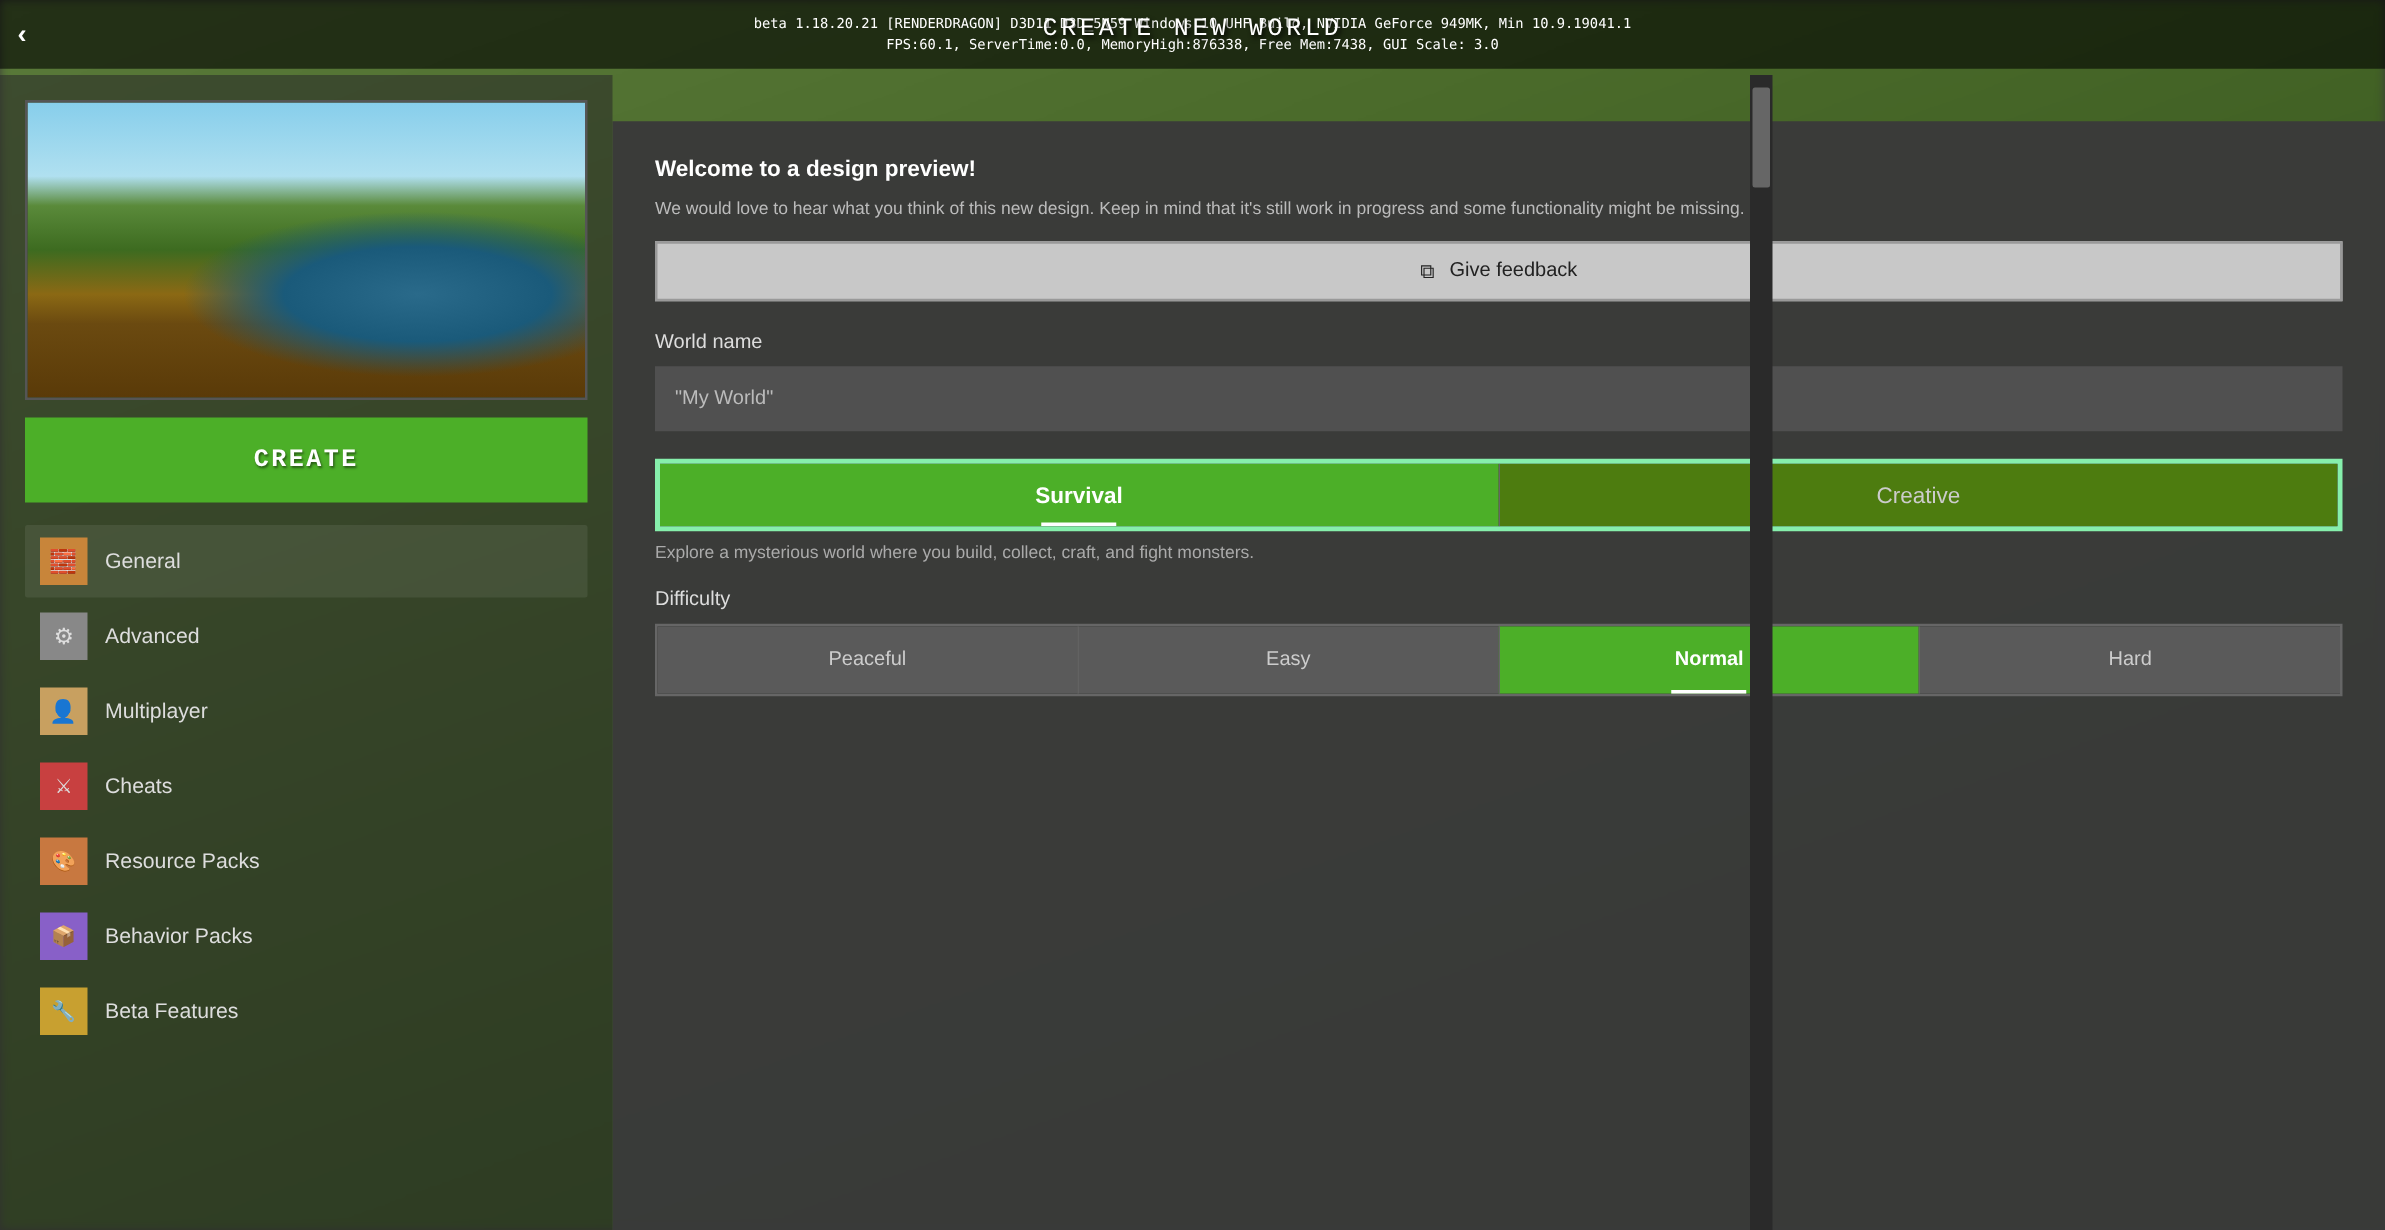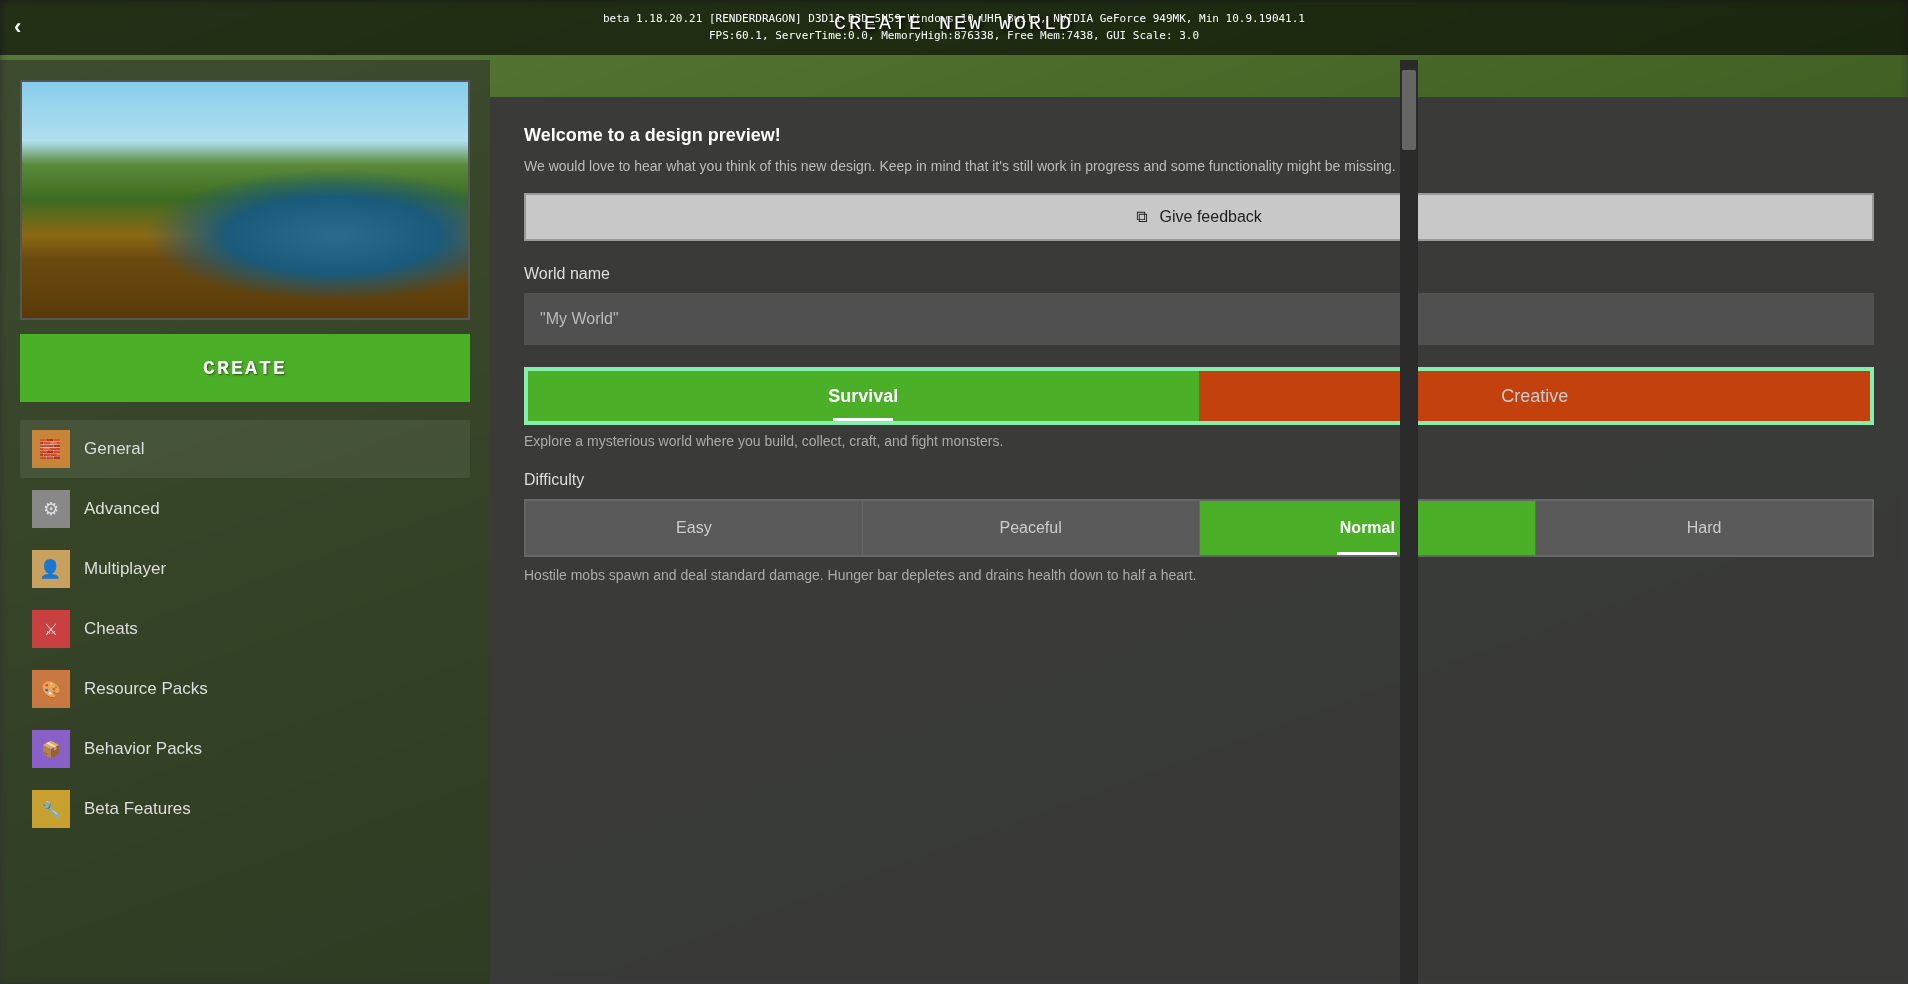--- a/index.html
+++ b/index.html
@@ -269,21 +269,21 @@
     .toggle-group {
       display: flex;
       width: 100%;
       height: 58px;
       border: 4px solid #86efac;
       overflow: hidden;
     }
 
     .toggle-btn {
       flex: 1;
-      background: #c2410c;
+      background: #4d7c0f;
       border: none;
       color: #ccc;
       font-size: 18px;
       cursor: pointer;
       position: relative;
     }
 
     .toggle-btn.active {
       background: #4caf28;
       color: #fff;
@@ -469,22 +469,21 @@
         <button class="toggle-btn active">Survival</button>
         <button class="toggle-btn">Creative</button>
       </div>
       <div class="mode-description">Explore a mysterious world where you build, collect, craft, and fight monsters.</div>
     </div>
 
     
     <div class="difficulty-section">
       <div class="section-label">Difficulty</div>
       <div class="difficulty-group">
+        <button class="diff-btn">Peaceful</button>
         <button class="diff-btn">Easy</button>
-        <button class="diff-btn">Peaceful</button>
         <button class="diff-btn active">Normal</button>
         <button class="diff-btn">Hard</button>
       </div>
-      <div class="diff-description">Hostile mobs spawn and deal standard damage. Hunger bar depletes and drains health down to half a heart.</div>
     </div>
 
   </div>
 </div>
 
 </body></html>

